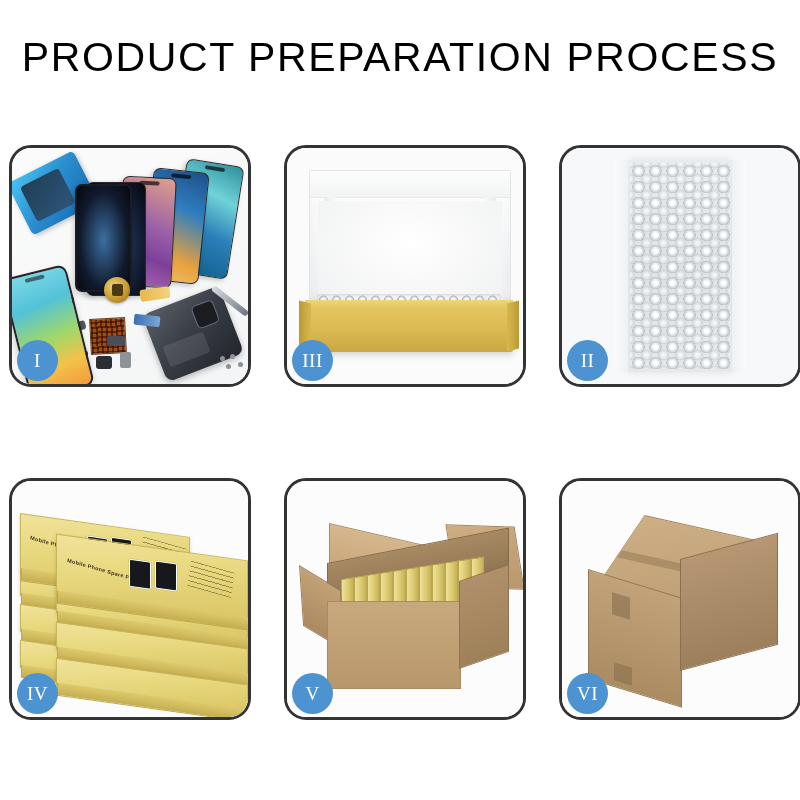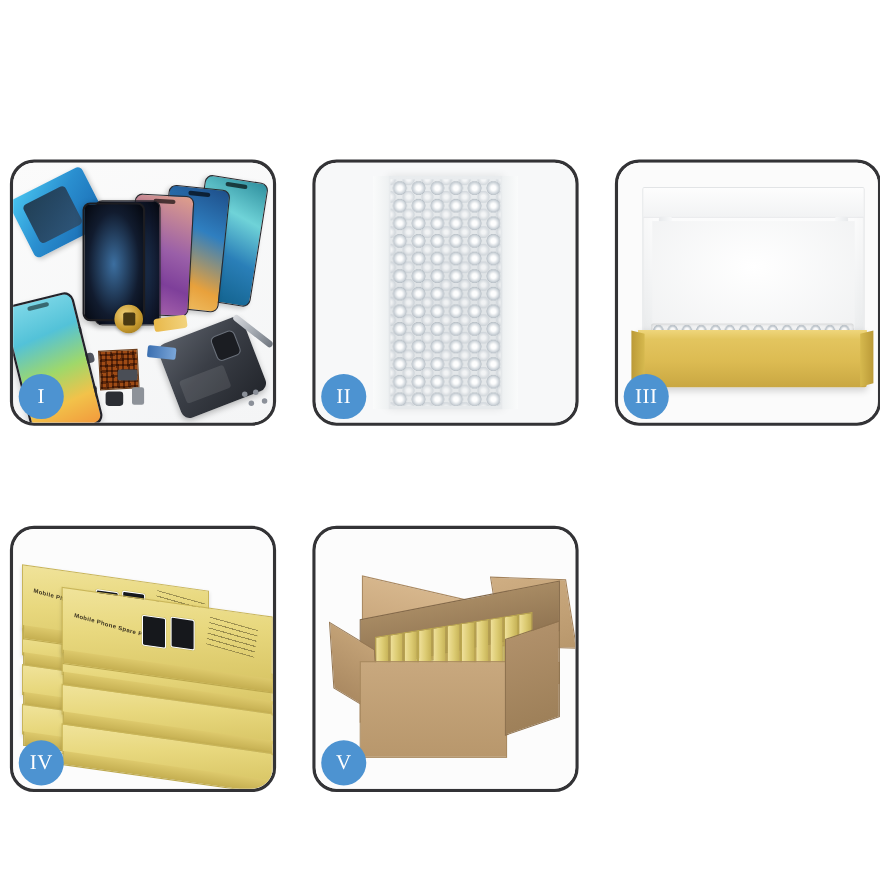--- a/index.html
+++ b/index.html
@@ -398,20 +398,21 @@
   }
   .sb-tape-l2 {
     position:absolute; left:40px; top:150px; width:18px; height:18px;
     background: rgba(130,105,72,.5); transform: skewY(17deg);
   }
 </style>
 </head>
 <body>
 
 <div class="header">
+  <div class="title">PRODUCT PREPARATION PROCESS</div>
 </div>
 
 <div class="grid">
 
   <div class="panel">
     <div class="panel-inner p1">
       <div class="blue-film"></div>
       <div class="phone-fan">
         <div class="fan-ph fan1">
             <span class="fan-notch"></span>
@@ -447,42 +448,42 @@
         <span style="left:0;top:2px"></span>
           <span style="left:10px;top:0"></span>
         <span style="left:6px;top:10px"></span>
           <span style="left:18px;top:8px"></span>
       </div>
     </div>
     <div class="badge">I</div>
   </div>
 
   <div class="panel">
+    <div class="panel-inner p3">
+      <div class="mailer-lid">
+        <div class="mailer-ear-l"></div>
+        <div class="mailer-ear-r"></div>
+      </div>
+      <div class="mailer-content"></div>
+      <div class="mailer-base">
+        <div class="mailer-flapl"></div>
+        <div class="mailer-flapr"></div>
+      </div>
+    </div>
+    <div class="badge">III</div>
+  </div>
+
+  <div class="panel">
     <div class="panel-inner p2">
       <div class="bubble-sheet">
         <div class="bubbles"></div>
         <div class="bubbles2"></div>
       </div>
     </div>
     <div class="badge">II</div>
-  </div>
-
-  <div class="panel">
-    <div class="panel-inner p3">
-      <div class="mailer-lid">
-        <div class="mailer-ear-l"></div>
-        <div class="mailer-ear-r"></div>
-      </div>
-      <div class="mailer-content"></div>
-      <div class="mailer-base">
-        <div class="mailer-flapl"></div>
-        <div class="mailer-flapr"></div>
-      </div>
-    </div>
-    <div class="badge">III</div>
   </div>
 
   <div class="panel">
     <div class="panel-inner p4">
       <div class="stack">
 
         <div class="ybox" style="left:0px;  top:74px;  width:130px; height:26px; transform:skewY(8deg);">
             <span class="side"></span>
           </div>
         <div class="ybox" style="left:0px;  top:110px; width:130px; height:26px; transform:skewY(8deg);">
@@ -543,14 +544,26 @@
         </div>
         <div class="ct-flap-left"></div>
         <div class="ct-flap-front"></div>
         <div class="ct-front"></div>
         <div class="ct-side"></div>
       </div>
     </div>
     <div class="badge">V</div>
   </div>
 
+  <div class="panel">
+    <div class="panel-inner p6">
+      <div class="sealed">
+        <div class="sb-top"></div>
+        <div class="sb-left"></div>
+        <div class="sb-right"></div>
+        <div class="sb-tape-l"></div>
+        <div class="sb-tape-l2"></div>
+      </div>
+    </div>
+    <div class="badge">VI</div>
+  </div>
 
 </div>
 
 </body></html>

